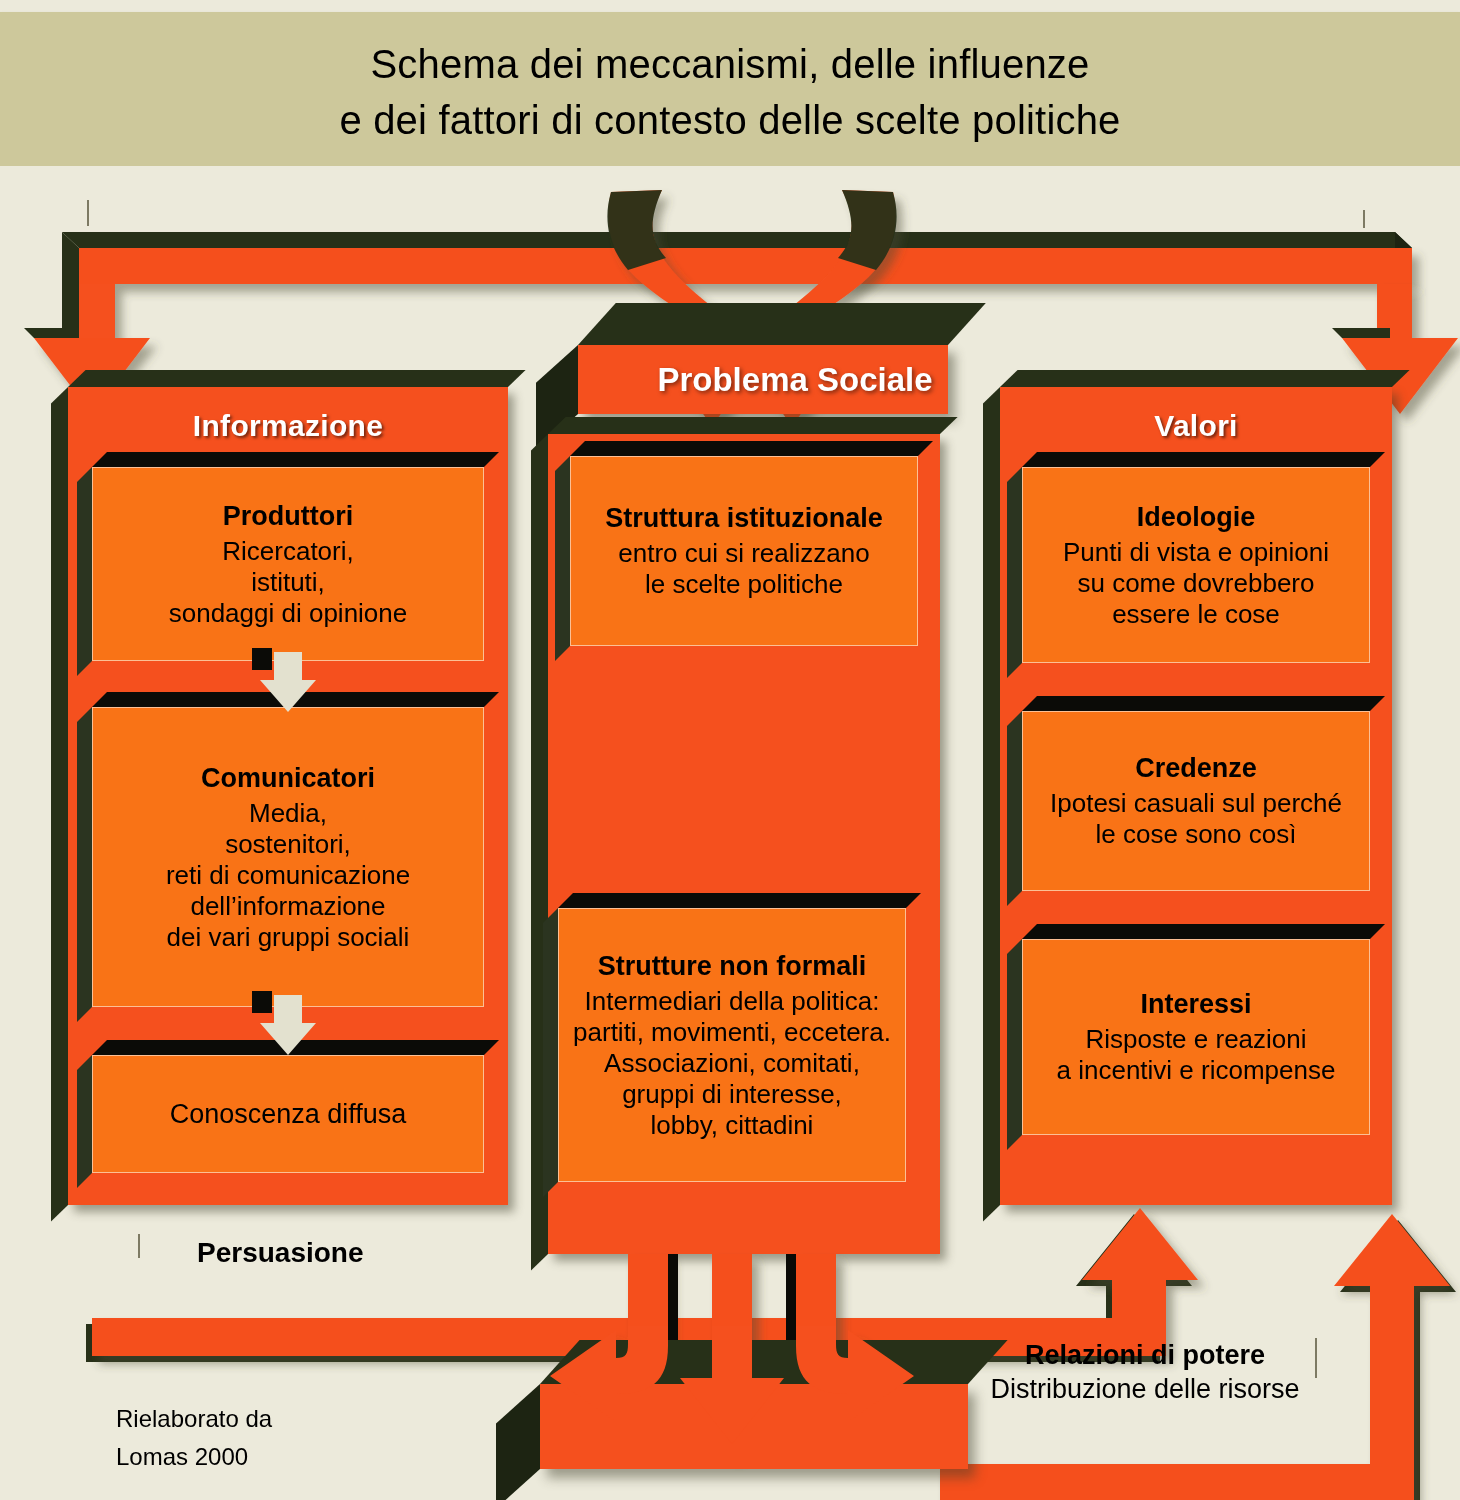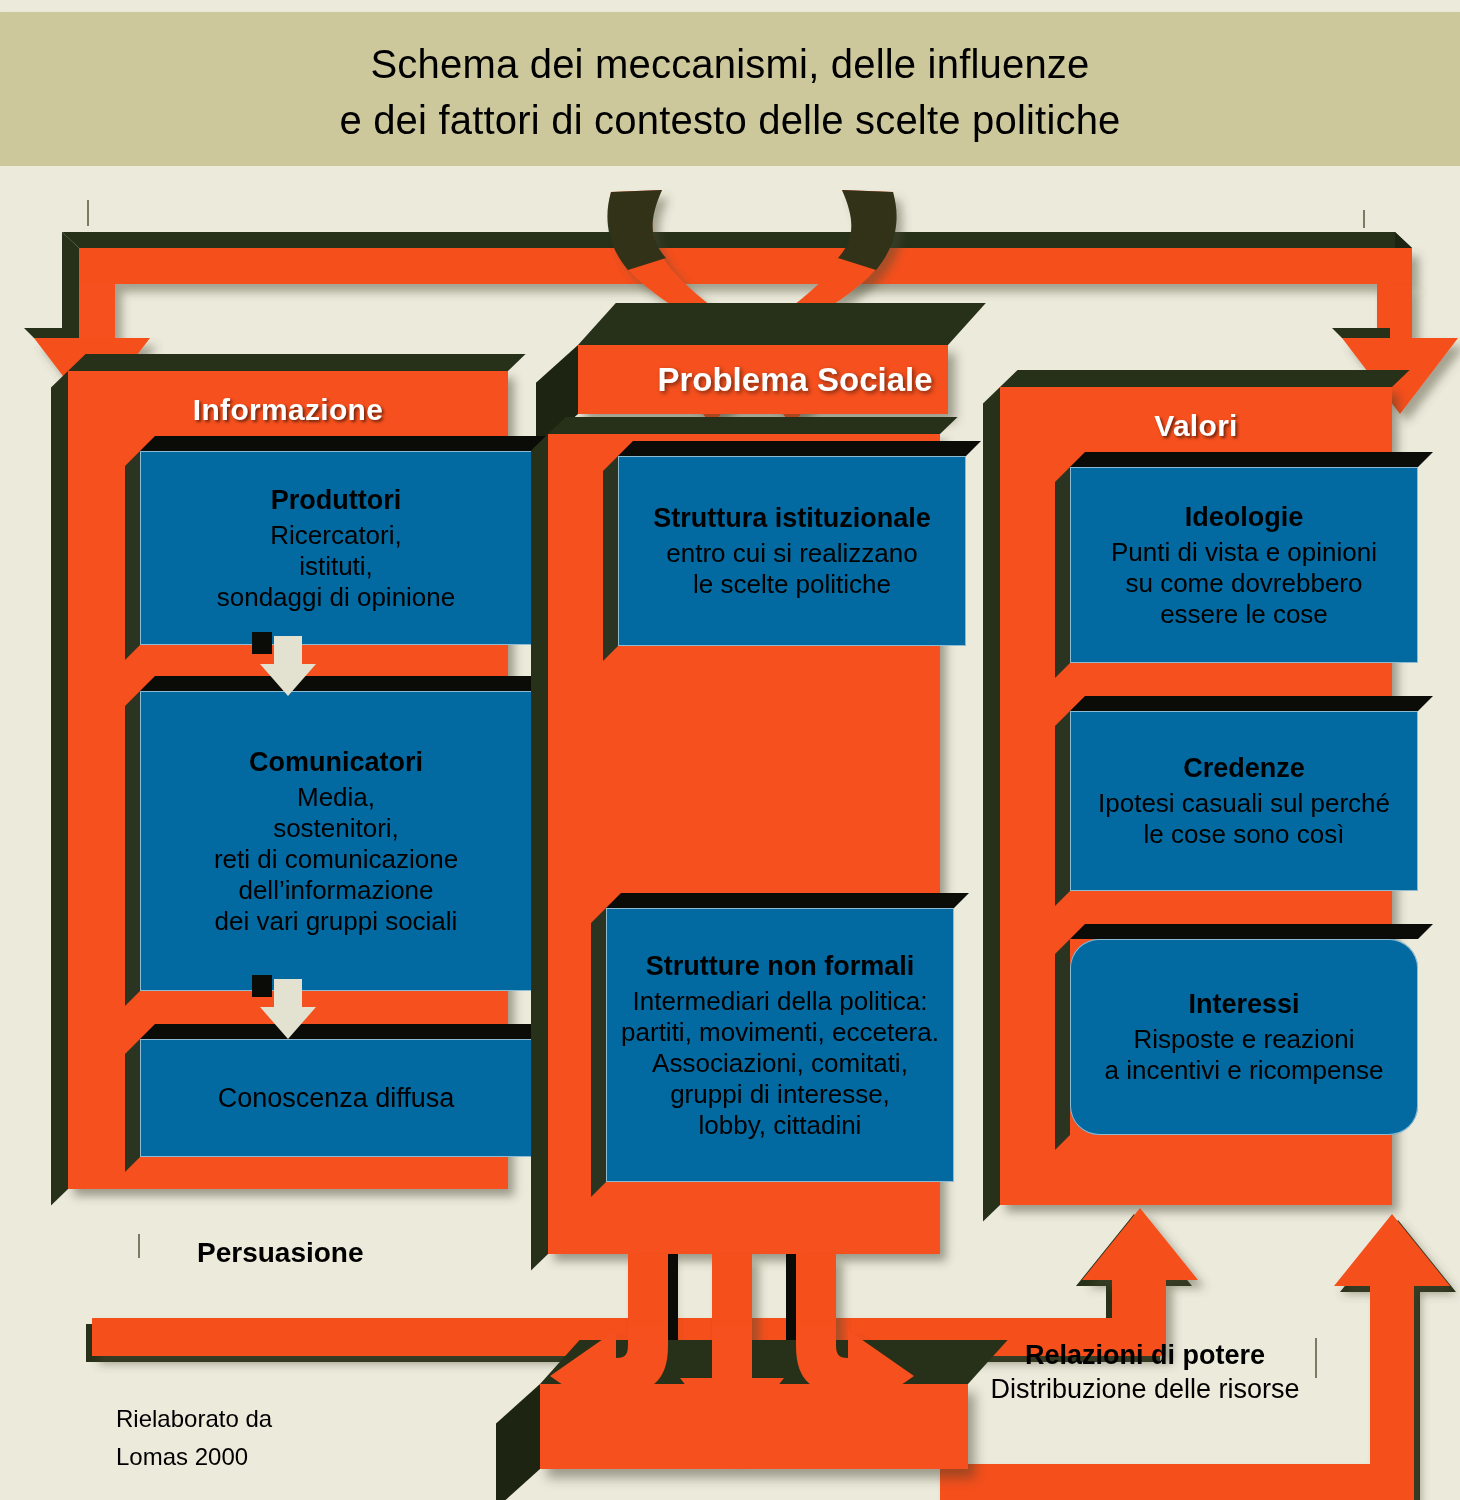--- a/index.html
+++ b/index.html
@@ -51,24 +51,23 @@
   .col-title{
     position:absolute;left:0;width:100%;text-align:center;
     color:#ffffff;font-weight:bold;font-size:30px;
     text-shadow:2px 2px 3px rgba(0,0,0,.55);
     letter-spacing:.3px;
   }
 
   
   .card{
     position:absolute;
-    background:#0369a1;
+    background:#f97316;
     border-top:0;
     box-shadow:inset 0 0 0 1px rgba(255,255,255,.55);
-    margin-left:48px;
   }
   .card::before{ 
     content:"";position:absolute;left:0;top:-15px;height:15px;width:100%;
     background:#0b0b07;
     transform:skewX(-45deg);transform-origin:bottom left;
   }
   .card::after{ 
     content:"";position:absolute;left:-15px;top:0;width:15px;height:100%;
     background:#2b3420;
     transform:skewY(-45deg);transform-origin:top right;
@@ -195,21 +194,21 @@
       <path d="M 611 26 L 662 24 C 648 56 650 74 666 92 L 628 104 C 606 78 604 50 611 26 Z" fill="#273018" opacity="0.95"></path>
       <path d="M 893 26 L 842 24 C 856 56 854 74 838 92 L 876 104 C 898 78 900 50 893 26 Z" fill="#273018" opacity="0.95"></path>
     </svg>
 
     <div id="problema" style="left:578px;top:179px;width:370px;height:69px;">
       <div class="ptop"></div>
       <div class="pside"></div>
       <div class="plabel">Problema Sociale</div>
     </div>
 
-    <div class="col" style="left:68px;top:205px;width:440px;height:818px;">
+    <div class="col" style="left:68px;top:221px;width:440px;height:818px;">
       <div class="col-top-dark"></div>
       <div class="col-side-dark"></div>
       <div class="col-title" style="top:22px;">Informazione</div>
 
       <div class="card" style="left:24px;top:80px;width:392px;height:194px;">
         <div class="card-inner">
           <div class="card-title">Produttori</div>
           <div class="card-body">
             <span>Ricercatori,</span>
             <span>istituti,</span>
@@ -298,21 +297,21 @@
       <div class="card" style="left:22px;top:324px;width:348px;height:180px;">
         <div class="card-inner">
           <div class="card-title">Credenze</div>
           <div class="card-body">
             <span>Ipotesi casuali sul perché</span>
             <span>le cose sono così</span>
           </div>
         </div>
       </div>
 
-      <div class="card" style="left:22px;top:552px;width:348px;height:196px;border-radius:29px;">
+      <div class="card" style="left:22px;top:552px;width:348px;height:196px;">
         <div class="card-inner">
           <div class="card-title">Interessi</div>
           <div class="card-body">
             <span>Risposte e reazioni</span>
             <span>a incentivi e ricompense</span>
           </div>
         </div>
       </div>
     </div>
 

